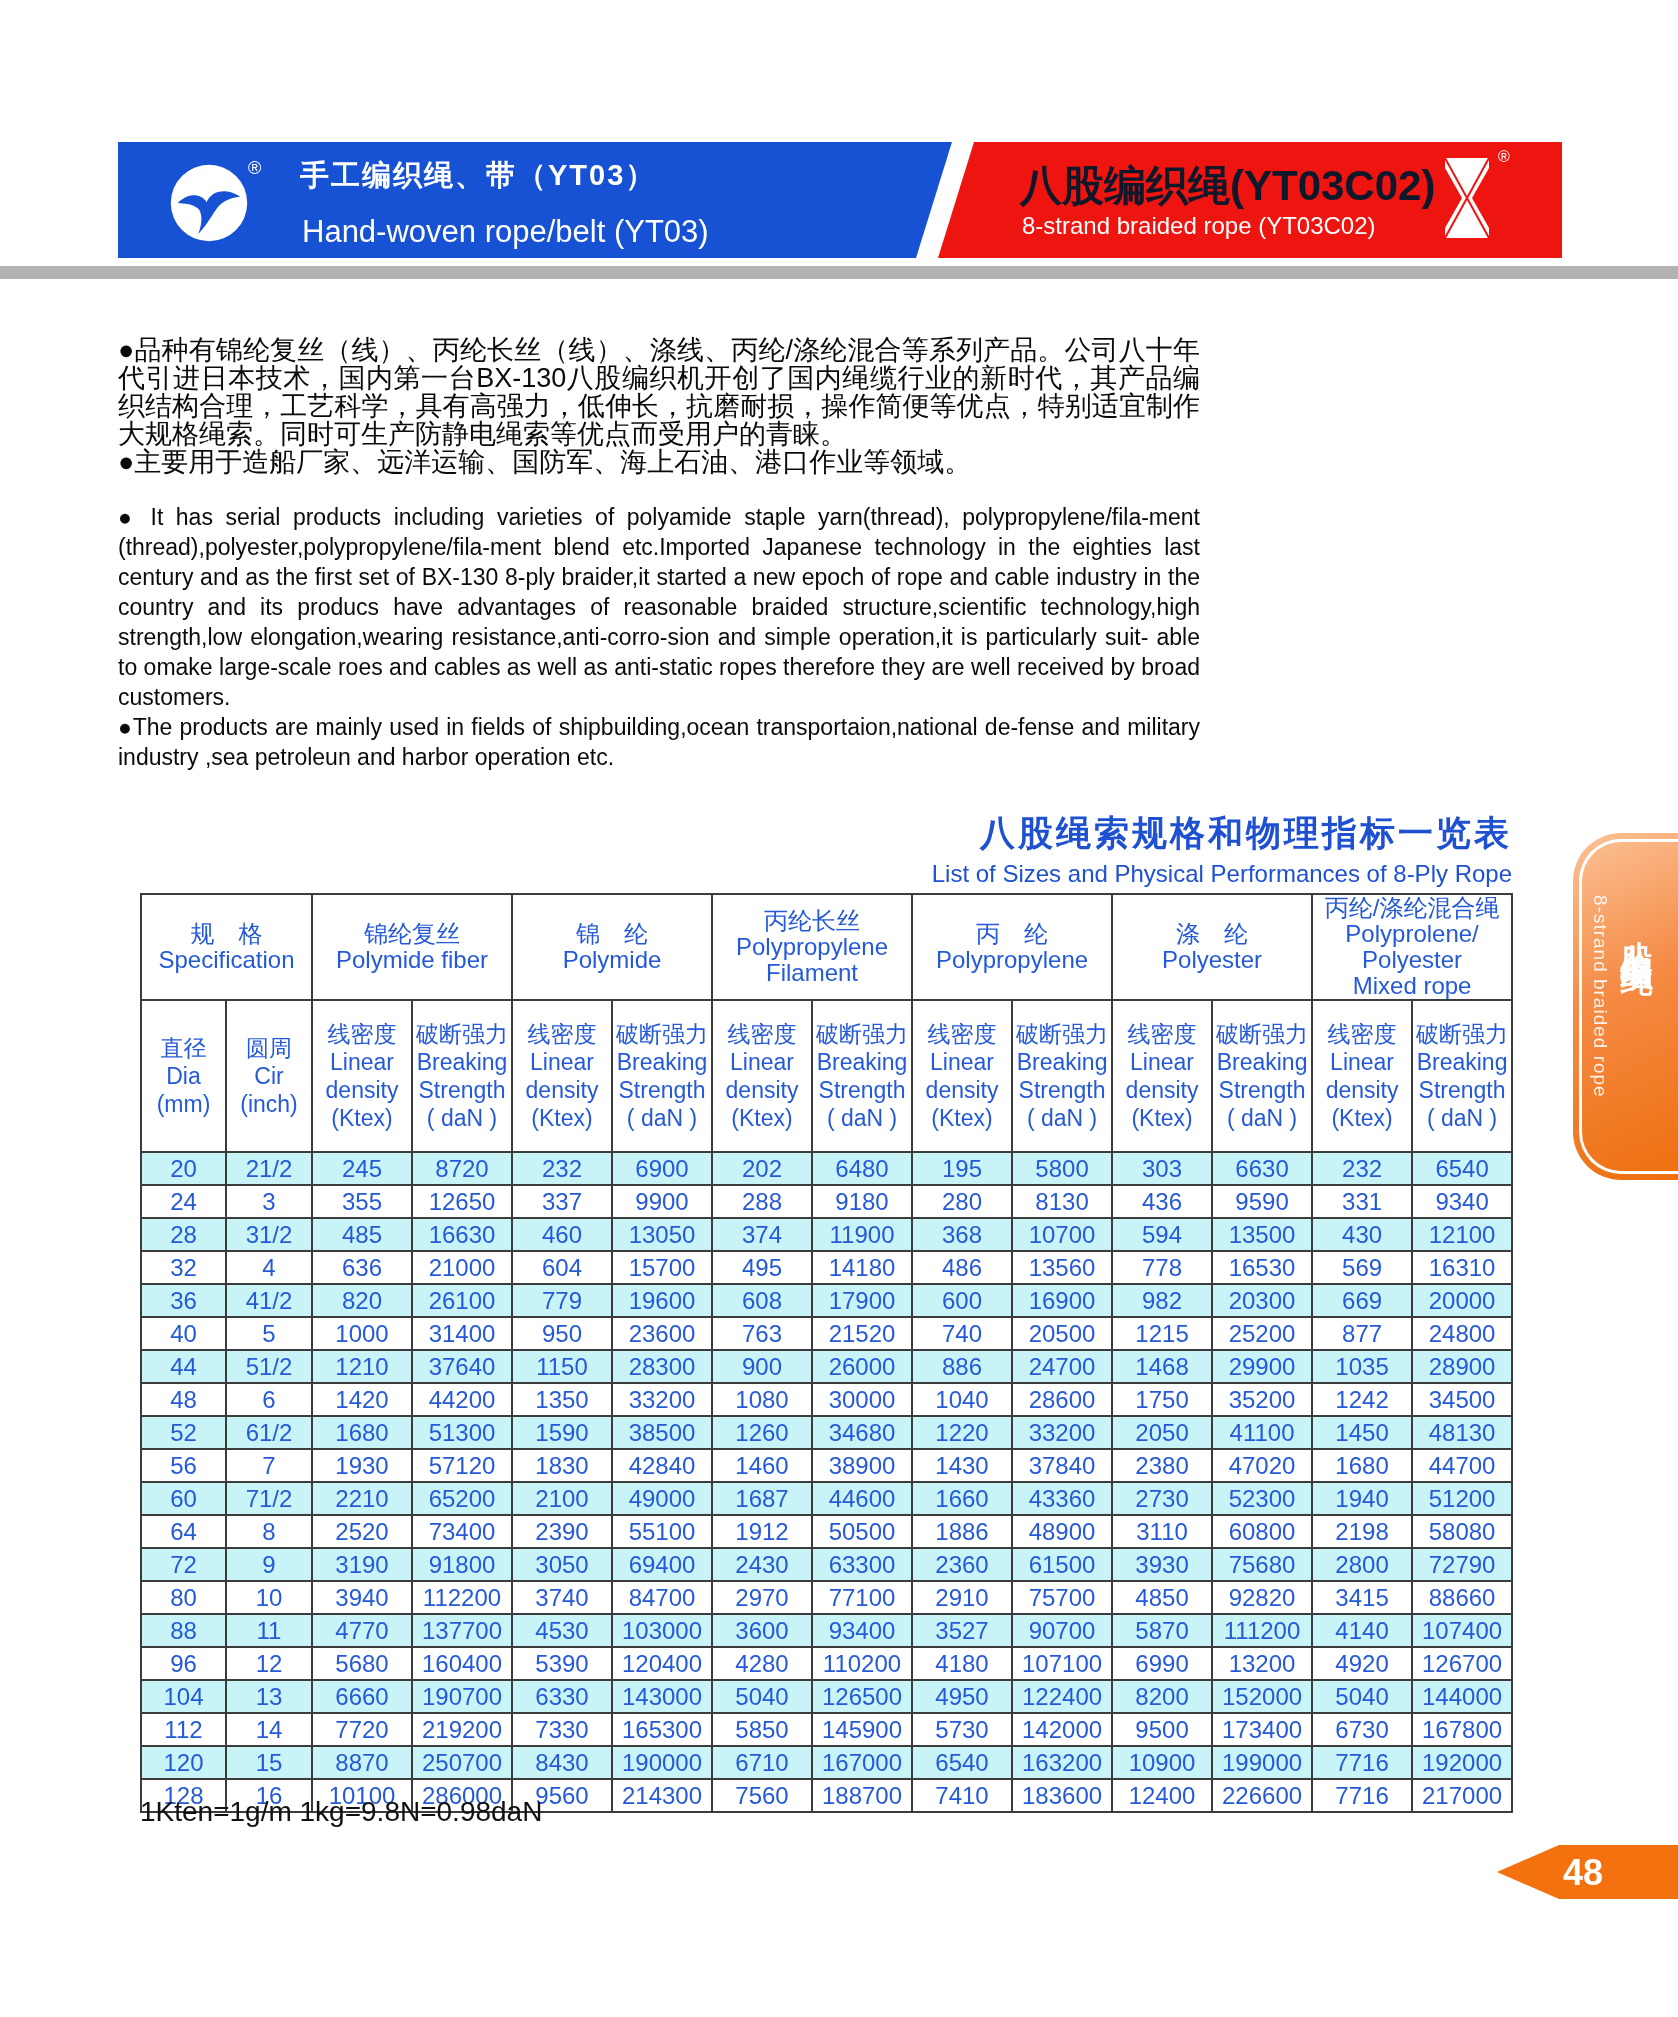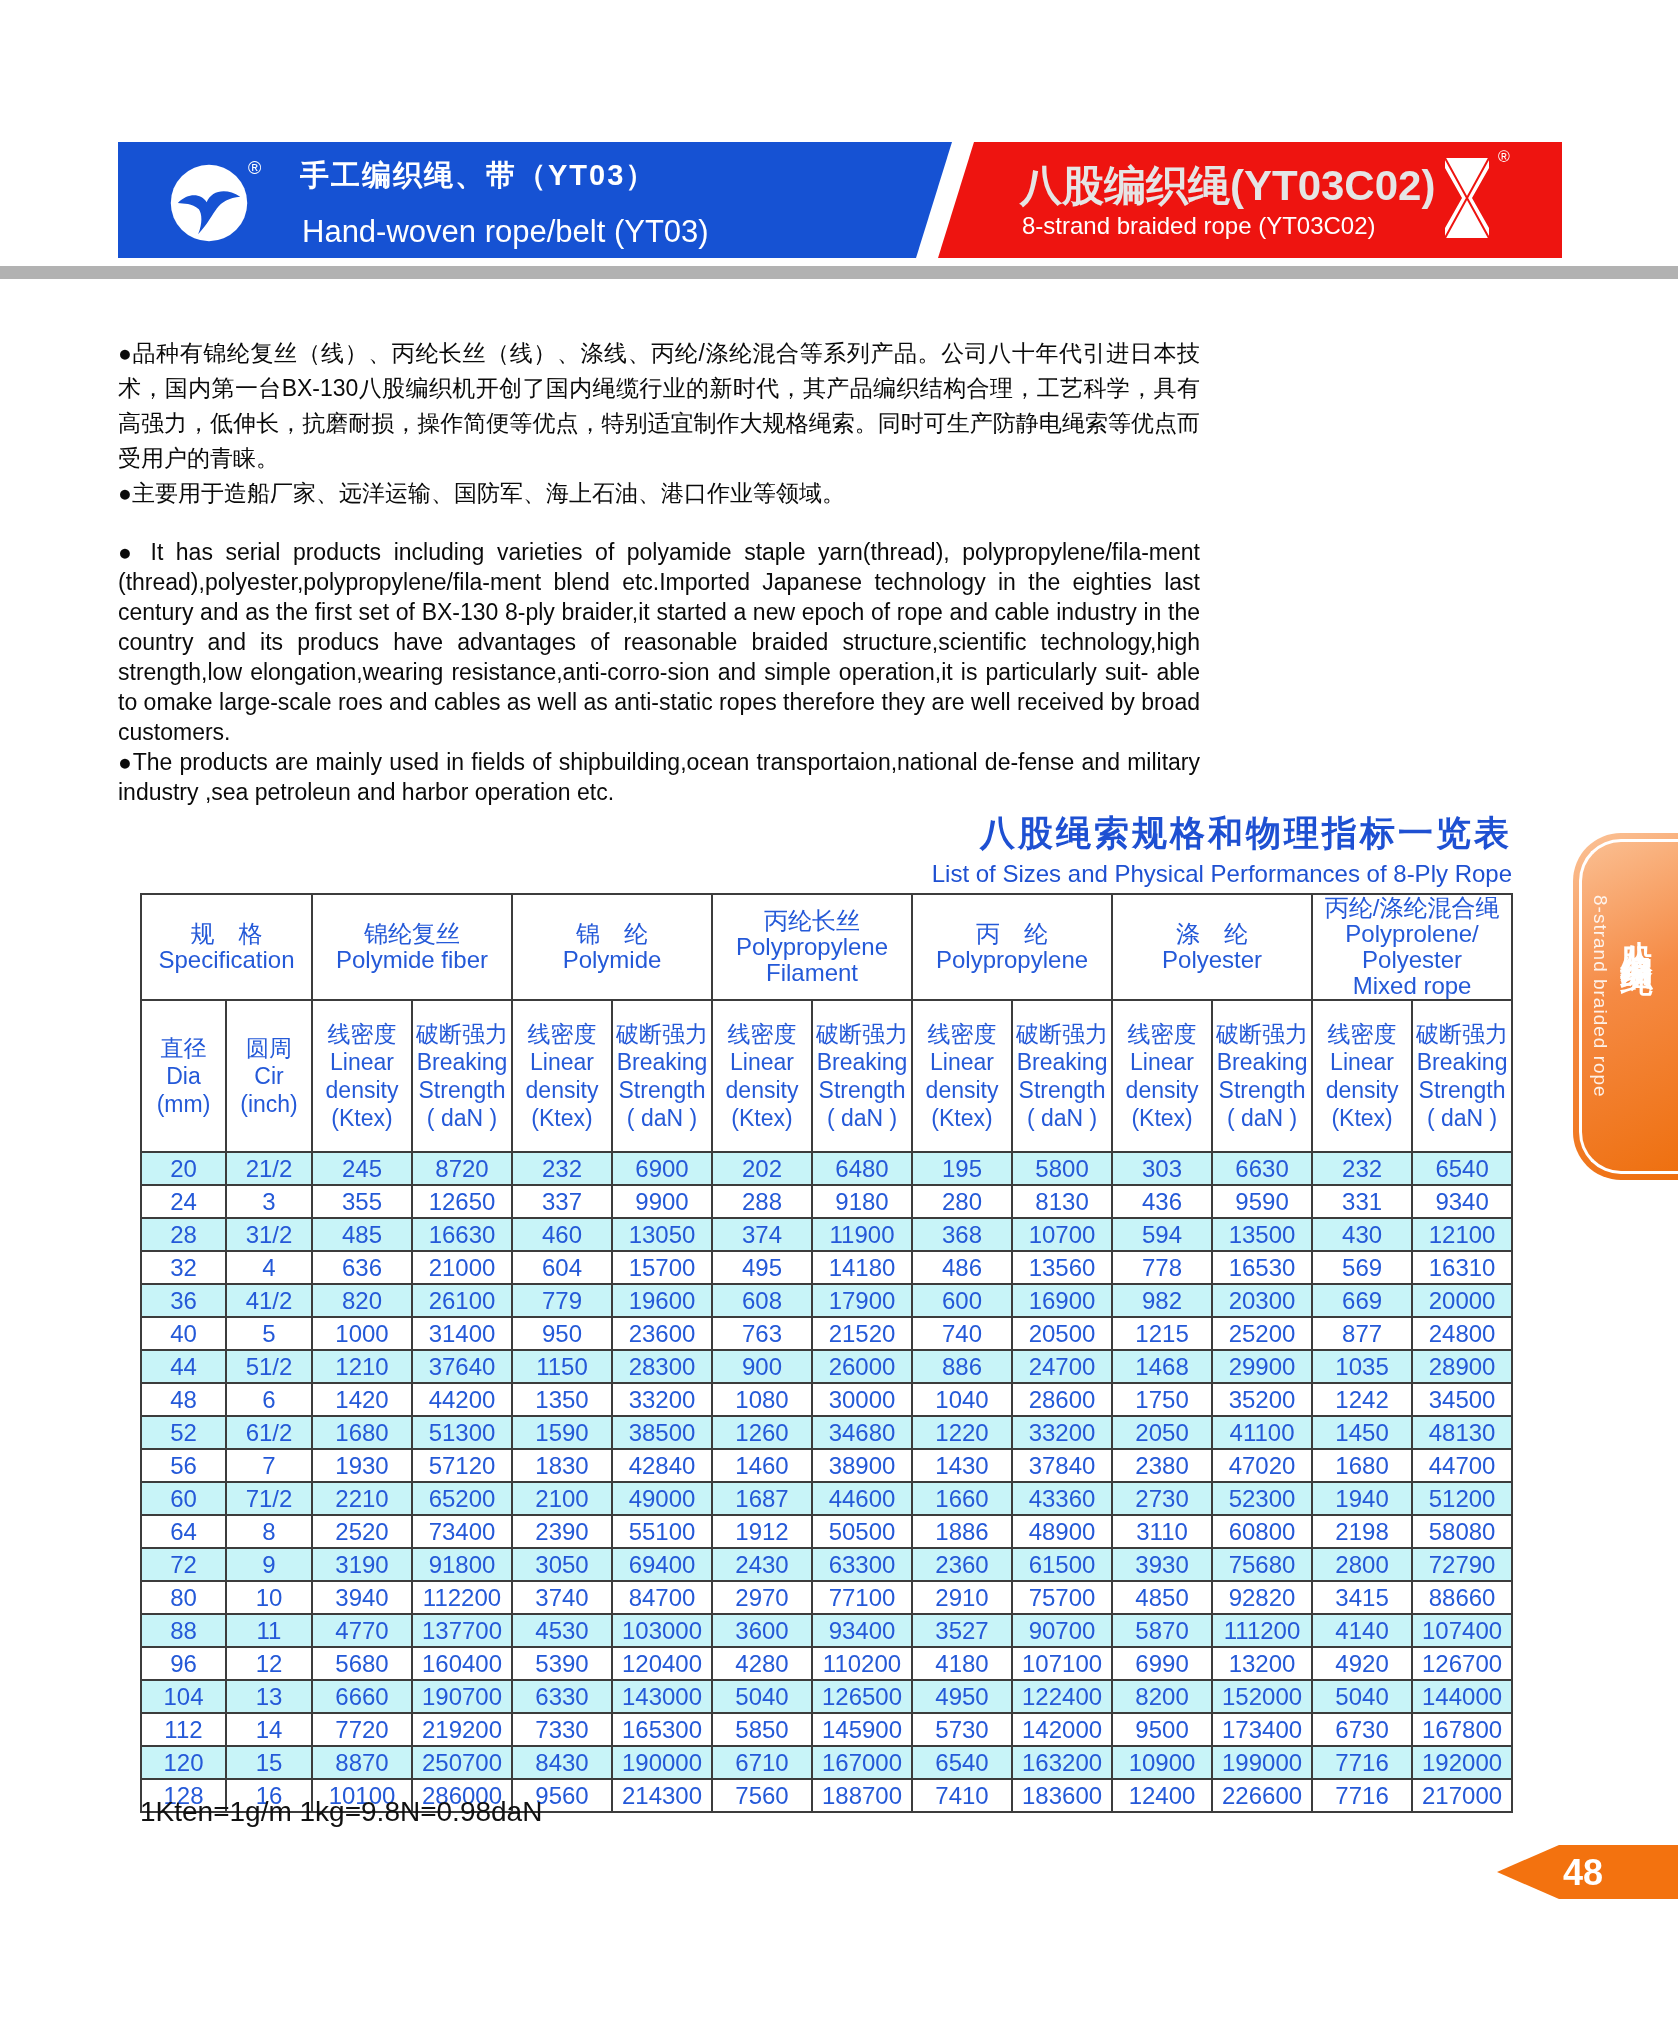--- a/index.html
+++ b/index.html
@@ -11,29 +11,29 @@
     background:#1652d3;clip-path:polygon(0 0,100% 0,calc(100% - 36px) 100%,0 100%);}
   .banner-red{position:absolute;left:938px;top:142px;width:624px;height:116px;
     background:#ee1410;clip-path:polygon(36px 0,100% 0,100% 100%,0 100%);}
   .gray-bar{position:absolute;left:0;top:266px;width:1678px;height:13px;background:#b2b2b2;}
 
   .logo-wrap{position:absolute;left:52px;top:22px;width:90px;height:80px;}
   .logo-reg{position:absolute;left:78px;top:-6px;color:#fff;font-size:18px;}
   .blue-title-zh{position:absolute;left:182px;top:14px;color:#fff;font-size:29px;font-weight:bold;letter-spacing:2px;white-space:nowrap;}
   .blue-title-en{position:absolute;left:184px;top:72px;color:#fff;font-size:31px;white-space:nowrap;}
 
-  .red-title-zh{position:absolute;left:82px;top:16px;color:#e5e5e5;font-size:42px;font-weight:bold;white-space:nowrap;}
+  .red-title-zh{position:absolute;left:82px;top:16px;color:#0f172a;font-size:42px;font-weight:bold;white-space:nowrap;}
   .red-title-en{position:absolute;left:84px;top:70px;color:#ffffff;font-size:24px;white-space:nowrap;}
   .braid-logo{position:absolute;left:500px;top:14px;width:60px;height:84px;}
   .braid-reg{position:absolute;left:560px;top:6px;color:#fff;font-size:16px;}
 
   
   .intro{position:absolute;left:118px;top:336px;width:1082px;color:#0a0a0a;}
   .intro p{margin:0;text-align:justify;}
-  .zh-para{font-size:23px;line-height:35px;}
+  .zh-para{font-size:27px;line-height:28px;}
   .en-block{margin-top:26px;}
   .en-para{font-size:23px;line-height:30px;}
 
   
   .tbl-title{position:absolute;left:118px;top:810px;width:1394px;text-align:right;
     color:#1e50d2;font-size:35px;font-weight:bold;letter-spacing:3px;}
   .tbl-sub{position:absolute;left:118px;top:860px;width:1394px;text-align:right;
     color:#1e50d2;font-size:24px;}
 
   

